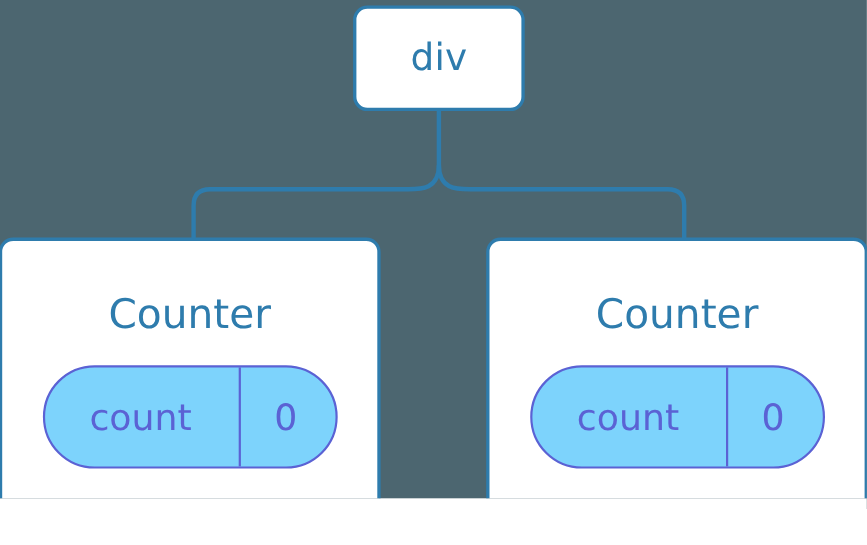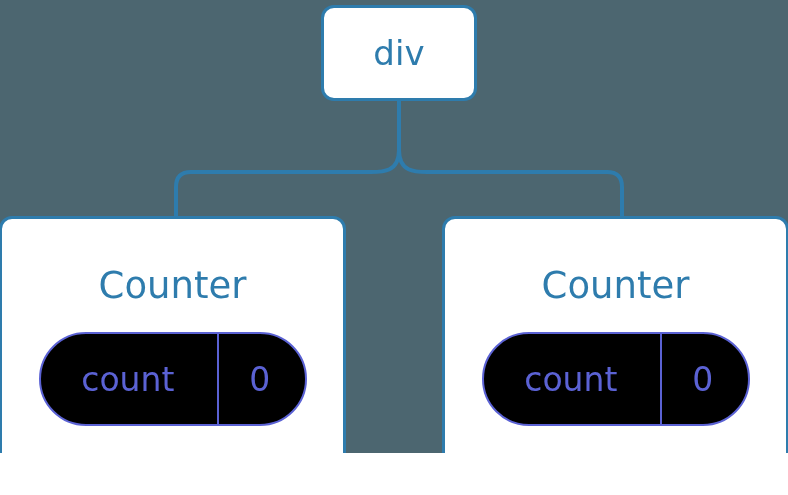--- a/index.html
+++ b/index.html
@@ -83,21 +83,21 @@
   .state-pill {
     margin-top: 28px;
     position: relative;
     box-sizing: border-box;
     width: 268px;
     height: 94px;
     border: 2px solid #5b62d4;
     border-radius: 47px;
     display: flex;
     align-items: stretch;
-    background: #000000;
+    background: #7dd3fc;
   }
   .pill-key,
   .pill-value {
     display: flex;
     align-items: center;
     justify-content: center;
     color: #5b62d4;
     line-height: 1;
   }
   .pill-key {

